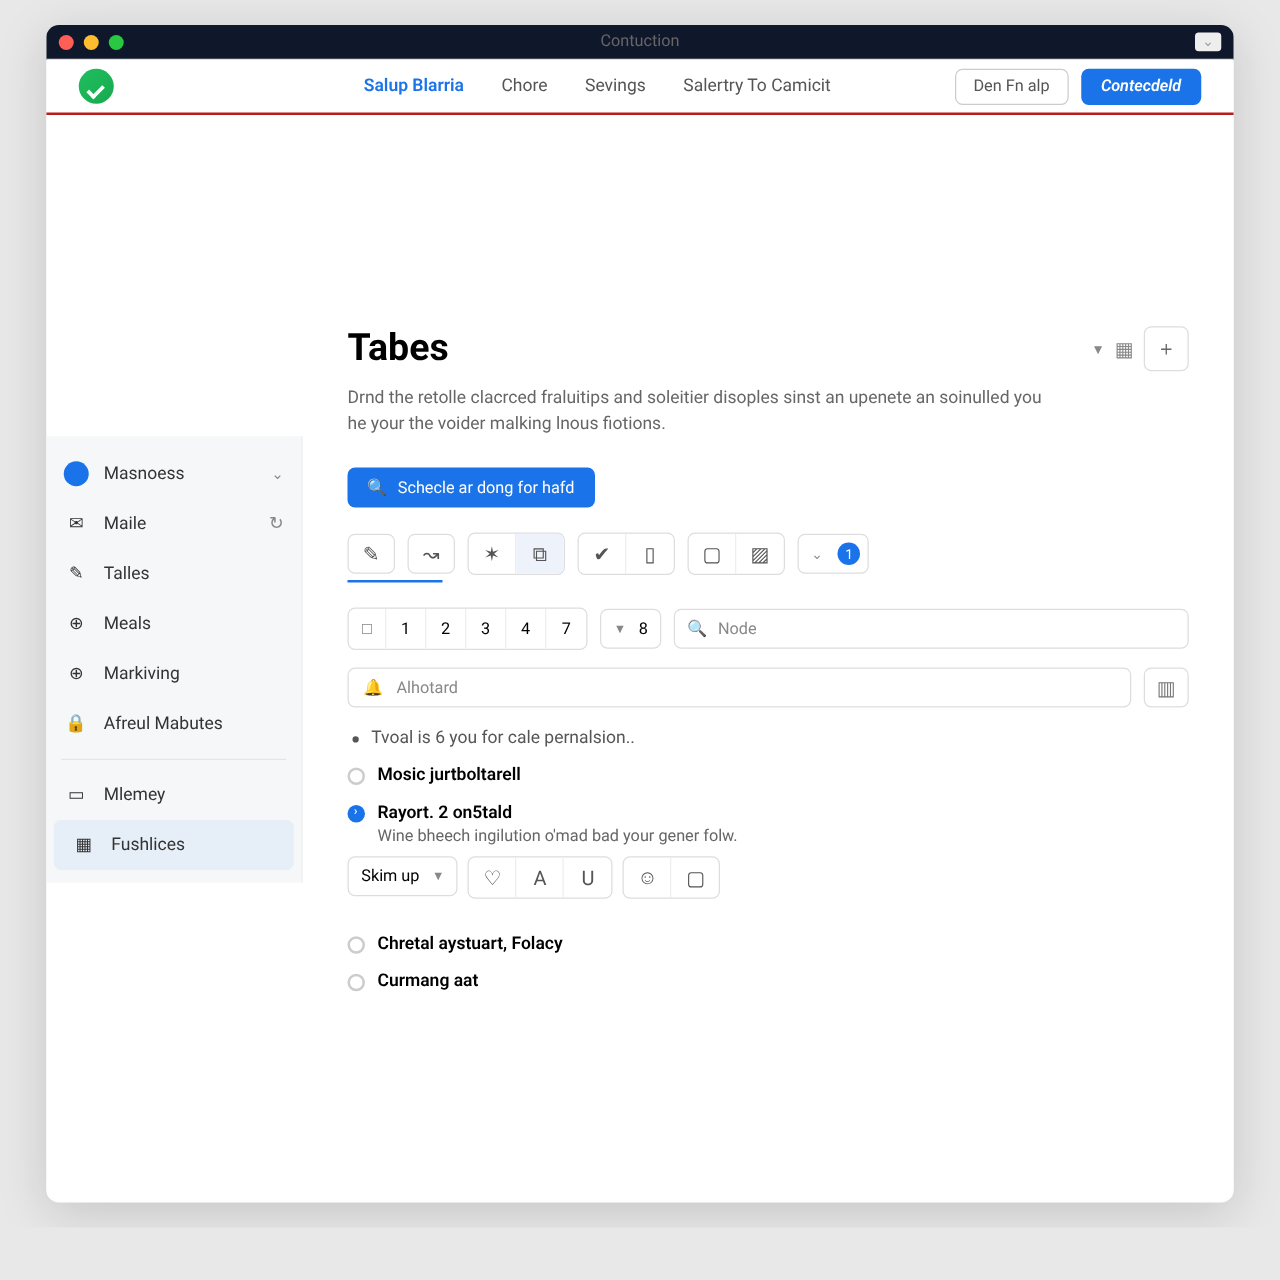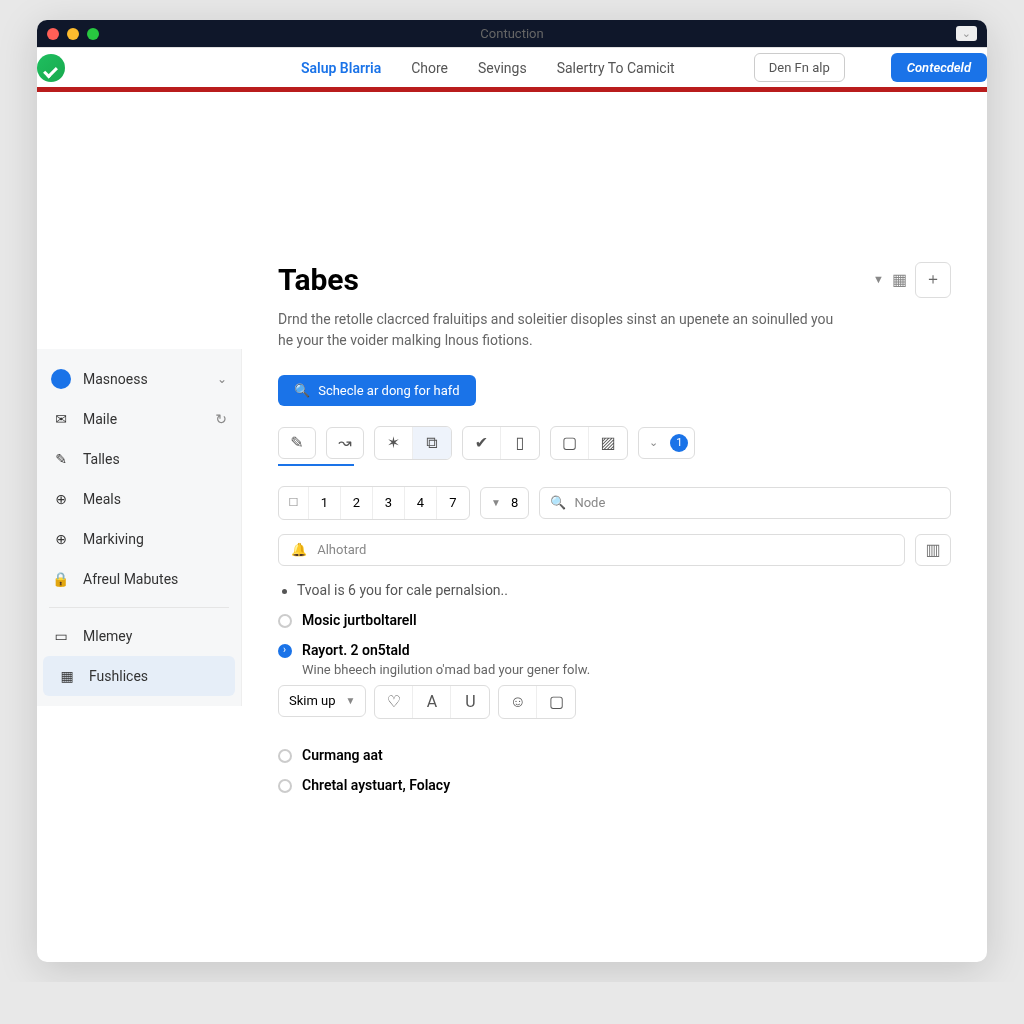--- a/index.html
+++ b/index.html
@@ -4,21 +4,21 @@
 <style>
   *{box-sizing:border-box;margin:0;padding:0;font-family:-apple-system,BlinkMacSystemFont,"Segoe UI",Roboto,sans-serif;}
   body{background:#e8e8e8;padding:20px;display:flex;justify-content:center;}
   .window{width:950px;background:#fff;border-radius:10px;box-shadow:0 8px 40px rgba(0,0,0,0.15);overflow:hidden;}
   .titlebar{height:28px;background:#0f172a;border-bottom:1px solid #e0e0e0;display:flex;align-items:center;padding:0 10px;position:relative;}
   .traffic{display:flex;gap:8px;}
   .dot{width:12px;height:12px;border-radius:50%;}
   .red{background:#ff5f57;} .yellow{background:#febc2e;} .green{background:#28c840;}
   .title-center{position:absolute;left:50%;transform:translateX(-50%);font-size:13px;color:#666;}
   .title-right{position:absolute;right:10px;font-size:11px;color:#999;background:#eee;padding:1px 6px;border-radius:3px;}
-  .appbar{height:44px;display:flex;align-items:center;padding:0 0;border-bottom:5px solid #b91c1c;gap:36px;}
+  .appbar{height:44px;display:flex;align-items:center;padding:0 26px;border-bottom:2px solid #b91c1c;}
   .logo{width:28px;height:28px;border-radius:50%;background:linear-gradient(135deg,#1fbf5f,#18a94e);position:relative;margin-right:200px;}
   .logo::after{content:"";position:absolute;left:7px;top:13px;width:10px;height:5px;border-left:3px solid #fff;border-bottom:3px solid #fff;transform:rotate(-45deg);}
   .tabs{display:flex;gap:30px;font-size:14px;color:#555;flex:1;}
   .tab.active{color:#1a73e8;font-weight:600;}
   .outline-btn{border:1px solid #ccc;background:#fff;padding:6px 14px;border-radius:6px;font-size:13px;color:#555;margin-right:10px;}
   .primary-btn{background:#1a73e8;color:#fff;padding:7px 16px;border-radius:6px;font-size:13px;font-weight:600;font-style:italic;}
   .body{display:flex;min-height:870px;align-items:center;}
   .sidebar{width:205px;background:#f6f7f8;border-right:1px solid #eee;padding:10px 0;}
   .side-item{display:flex;align-items:center;padding:10px 14px;font-size:14px;color:#333;gap:12px;cursor:pointer;}
   .side-item.active{background:#e6eef8;border-radius:6px;margin:0 6px;}
@@ -257,23 +257,23 @@
                   <span>☺</span>
                 </div>
               <div class="tool">
                   <span>▢</span>
                 </div>
             </div>
           </div>
         </div>
         <div class="row-item">
           <span class="bullet"></span>
-          <span class="t">Curmang aat</span>
+          <span class="t">Chretal aystuart, Folacy</span>
         </div>
         <div class="row-item">
           <span class="bullet"></span>
-          <span class="t">Chretal aystuart, Folacy</span>
+          <span class="t">Curmang aat</span>
         </div>
       </div>
 
     </div>
   </div>
 </div>
 
 </body></html>

